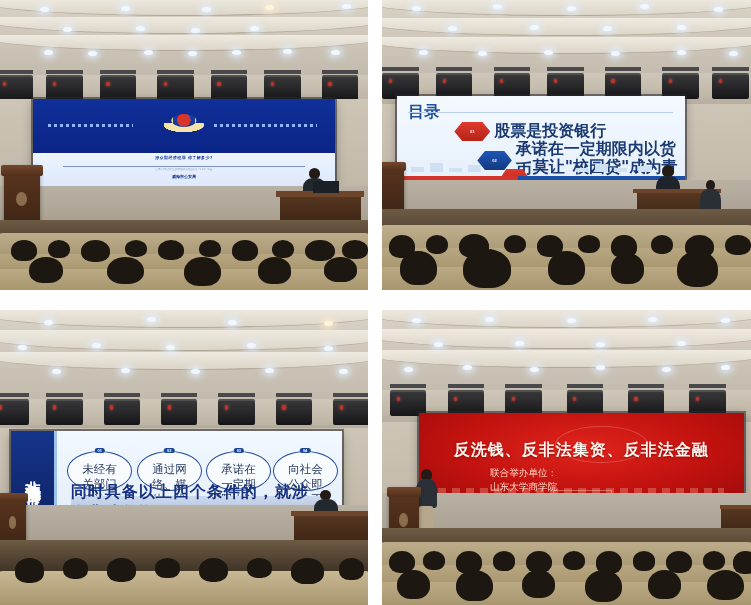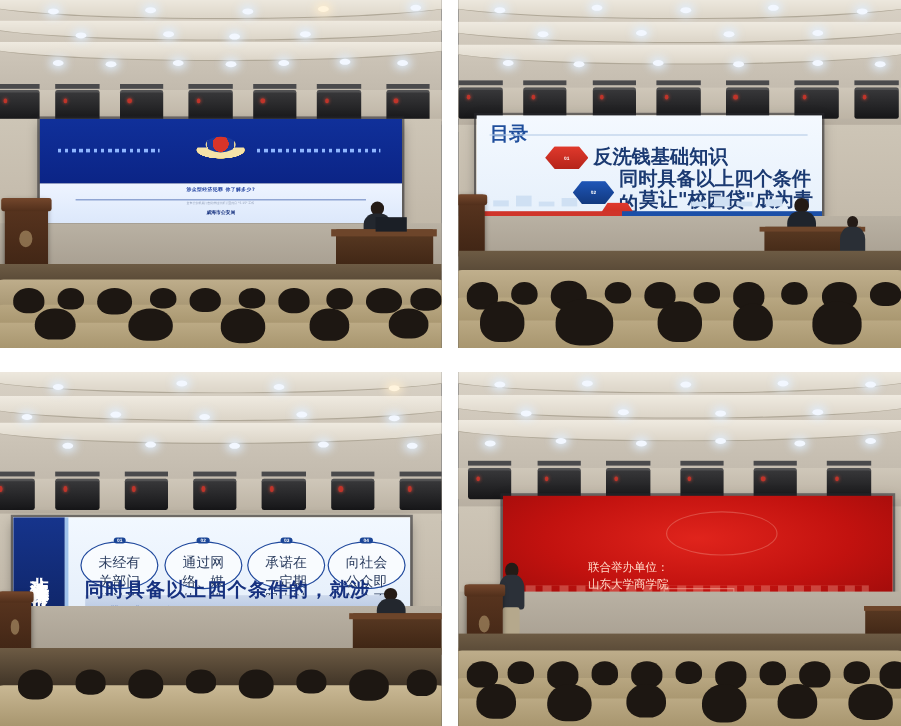--- a/index.html
+++ b/index.html
@@ -326,25 +326,25 @@
         <div class="wall-trim" style="top:70%"></div>
       </div>
 
       <div class="screen" style="left:4%;top:33%;width:78%;height:29%">
         <div class="s2">
           <div class="s2-hd cn">目录</div>
           <div class="s2-hdline"></div>
 
           <div class="hexrow" style="left:20%;top:30%">
             <div class="hex red">01</div>
-            <div class="hextx cn">反洗钱基础知识</div>
+            <div class="hextx cn">股票是投资银行</div>
           </div>
           <div class="hexrow" style="left:28%;top:52%">
             <div class="hex blue">02</div>
-            <div class="hextx cn">同时具备以上四个条件的</div>
+            <div class="hextx cn">承诺在一定期限内以货币</div>
           </div>
           <div class="hexrow" style="left:36%;top:73%">
             <div class="hex red">03</div>
             <div class="hextx cn">莫让"校园贷"成为青春毒贷</div>
           </div>
 
           <div class="s2-bars">
             <div class="s2-bar" style="left:2%;width:5%;height:40%"></div>
             <div class="s2-bar" style="left:9%;width:5%;height:65%"></div>
             <div class="s2-bar" style="left:16%;width:5%;height:30%"></div>
@@ -541,20 +541,21 @@
           </div>
       </div>
 
       <div class="wall" style="top:38%">
         <div class="wall-trim" style="top:64%"></div>
       </div>
 
       <div class="screen" style="left:10%;top:35%;width:88%;height:30%">
         <div class="s4">
           <div class="s4-ghost"></div>
+          <div class="s4-t1 cn">反洗钱、反非法集资、反非法金融</div>
           <div class="s4-units cn">
             <div>联合举办单位：</div>
             <div>山东大学商学院</div>
             <div>威海市公安局</div>
 
           </div>
           <div class="skyline"></div>
         </div>
       </div>
 

